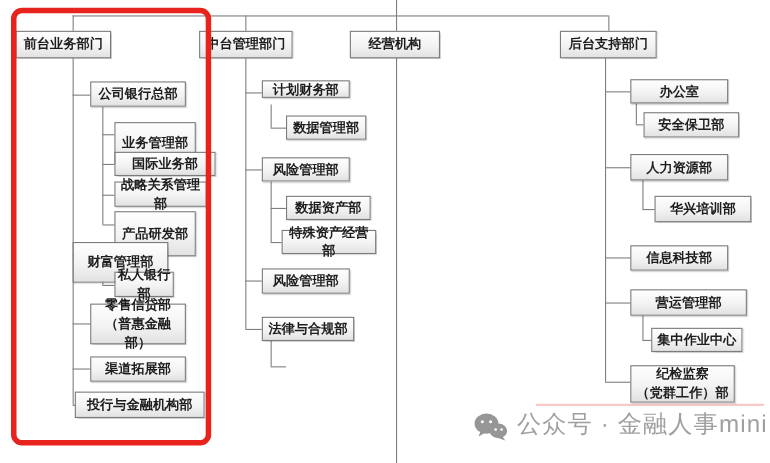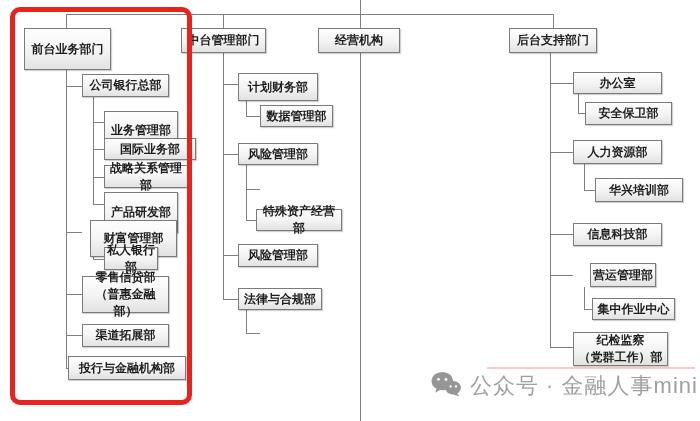--- a/index.html
+++ b/index.html
@@ -16,21 +16,21 @@
     text-align:center;font-size:12px;font-weight:700;color:#1d1d1d;
     white-space:pre-line;line-height:1.4;padding:0 2px;
   }
   .ln{position:absolute;background:#7f7f7f;}
   .red-frame{
     position:absolute;left:10px;top:7px;width:182px;height:398px;
     box-sizing:border-box;border:5px solid #e8231d;border-radius:10px;
     pointer-events:none;
   }
   .wm{
-    position:absolute;left:431px;top:371px;display:flex;align-items:flex-start;gap:9px;
+    position:absolute;left:431px;top:371px;display:flex;align-items:flex-end;gap:9px;
     color:#a0a0a0;font-family:"Liberation Sans","DejaVu Sans",sans-serif;
   }
   .wm-text{font-size:22px;letter-spacing:1px;white-space:nowrap;}
   .wm-underline{
     position:absolute;left:487px;top:367px;width:208px;height:2px;
     background:rgba(242,136,130,0.45);border-radius:1px;
   }
 </style>
 </head>
 <body>
@@ -78,50 +78,51 @@
   <div class="ln" style="left:578px;top:113px;width:7px;height:1px"></div>
   <div class="ln" style="left:550px;top:152px;width:23px;height:1px"></div>
   <div class="ln" style="left:584px;top:164px;width:1px;height:26px"></div>
   <div class="ln" style="left:584px;top:190px;width:11px;height:1px"></div>
   <div class="ln" style="left:550px;top:234px;width:23px;height:1px"></div>
   <div class="ln" style="left:550px;top:275px;width:23px;height:1px"></div>
   <div class="ln" style="left:584px;top:287px;width:1px;height:22px"></div>
   <div class="ln" style="left:584px;top:309px;width:8px;height:1px"></div>
   <div class="ln" style="left:550px;top:347px;width:23px;height:1px"></div>
 
-  <div class="node" style="left:24px;top:28px;width:87px;height:42px">前台业务部门</div>
+  <div class="node" style="left:14px;top:28px;width:87px;height:25px">前台业务部门</div>
   <div class="node" style="left:181px;top:28px;width:85px;height:25px">中台管理部门</div>
   <div class="node" style="left:318px;top:28px;width:82px;height:25px">经营机构</div>
   <div class="node" style="left:509px;top:28px;width:88px;height:25px">后台支持部门</div>
 
   <div class="node" style="left:82px;top:74px;width:87px;height:23px">公司银行总部</div>
   <div class="node" style="left:104px;top:111px;width:74px;height:38px">业务管理部</div>
   <div class="node" style="left:104px;top:138px;width:92px;height:22px">国际业务部</div>
   <div class="node" style="left:104px;top:165px;width:84px;height:23px">战略关系管理部</div>
   <div class="node" style="left:104px;top:192px;width:74px;height:41px">产品研发部</div>
-  <div class="node" style="left:90px;top:220px;width:87px;height:37px">财富管理部</div>
+  <div class="node" style="left:66px;top:220px;width:87px;height:37px">财富管理部</div>
   <div class="node" style="left:104px;top:247px;width:54px;height:23px">私人银行部</div>
   <div class="node" style="left:82px;top:276px;width:87px;height:37px">零售信贷部
 （普惠金融部）</div>
   <div class="node" style="left:82px;top:324px;width:87px;height:23px">渠道拓展部</div>
   <div class="node" style="left:68px;top:356px;width:118px;height:24px">投行与金融机构部</div>
 
-  <div class="node" style="left:238px;top:73px;width:80px;height:28px">计划财务部</div>
+  <div class="node" style="left:238px;top:73px;width:80px;height:16px">计划财务部</div>
   <div class="node" style="left:260px;top:105px;width:73px;height:22px">数据管理部</div>
   <div class="node" style="left:238px;top:143px;width:80px;height:22px">风险管理部</div>
+  <div class="node" style="left:260px;top:178px;width:77px;height:22px">数据资产部</div>
   <div class="node" style="left:256px;top:209px;width:86px;height:22px">特殊资产经营部</div>
   <div class="node" style="left:238px;top:244px;width:80px;height:23px">风险管理部</div>
   <div class="node" style="left:238px;top:288px;width:84px;height:22px">法律与合规部</div>
 
   <div class="node" style="left:573px;top:72px;width:89px;height:22px">办公室</div>
   <div class="node" style="left:573px;top:140px;width:89px;height:24px">人力资源部</div>
   <div class="node" style="left:585px;top:102px;width:87px;height:23px">安全保卫部</div>
   <div class="node" style="left:595px;top:178px;width:88px;height:24px">华兴培训部</div>
   <div class="node" style="left:573px;top:223px;width:89px;height:23px">信息科技部</div>
-  <div class="node" style="left:590px;top:263px;width:66px;height:24px">营运管理部</div>
+  <div class="node" style="left:573px;top:263px;width:106px;height:24px">营运管理部</div>
   <div class="node" style="left:592px;top:298px;width:83px;height:22px">集中作业中心</div>
   <div class="node" style="left:573px;top:332px;width:95px;height:34px">纪检监察
 （党群工作）部</div>
 
   <div class="red-frame"></div>
 
   <div class="wm-underline"></div>
   <div class="wm">
     <span style="display:inline-flex">
       <svg width="30" height="26" viewBox="0 0 36 31" xmlns="http://www.w3.org/2000/svg">

